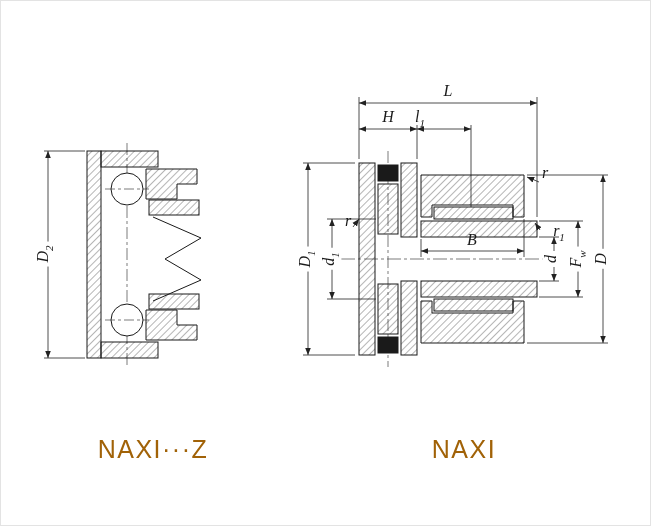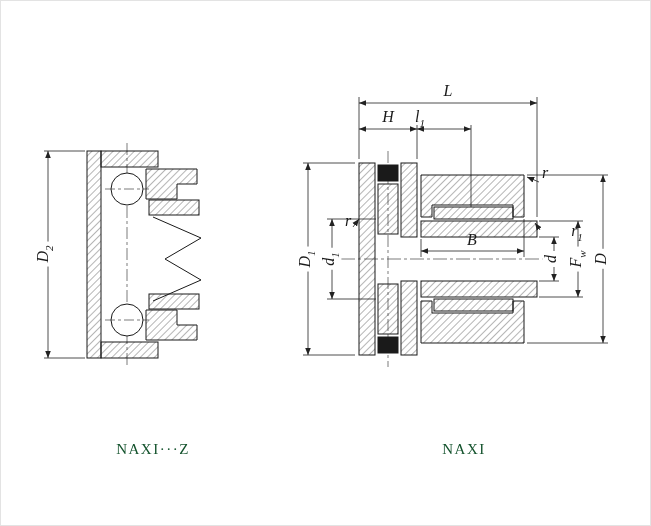--- a/index.html
+++ b/index.html
@@ -12,22 +12,22 @@
   .dim-label {
     position:absolute; transform:translate(-50%,-50%);
     font-family:"Liberation Serif", serif; font-style:italic;
     font-size:16px; color:#1a1a1a; white-space:nowrap; line-height:1;
   }
   .dim-label sub { font-size:11px; font-style:italic; }
   .dim-label.rot { transform:translate(-50%,-50%) rotate(-90deg); }
   .dim-label.bg { background:#ffffff; padding:1px 4px; }
   .caption {
     position:absolute; transform:translate(-50%,-50%);
-    font-family:Liberation Serif, serif; font-size:15px;
-    color:#14532d; letter-spacing:1.5px; white-space:nowrap;
+    font-family:Liberation Sans, sans-serif; font-size:25px;
+    color:#a16207; letter-spacing:1.5px; white-space:nowrap;
   }
 </style>
 </head>
 <body>
 
 <div class="canvas">
 
   <svg class="art" width="651" height="526" viewBox="0 0 651 526">
     <defs>
       <pattern id="hatch" width="5" height="5" patternUnits="userSpaceOnUse" patternTransform="rotate(45)">
@@ -128,21 +128,21 @@
       </g>
     </g>
   </svg>
 
   <div class="dim-label" style="left:447px; top:92px"><span>L</span><sub></sub></div>
   <div class="dim-label" style="left:387px; top:118px"><span>H</span><sub></sub></div>
   <div class="dim-label" style="left:419px; top:118px"><span>l</span><sub>1</sub></div>
   <div class="dim-label" style="left:471px; top:241px"><span>B</span><sub></sub></div>
   <div class="dim-label" style="left:347px; top:222px"><span>r</span><sub></sub></div>
   <div class="dim-label" style="left:544px; top:174px"><span>r</span><sub></sub></div>
-  <div class="dim-label" style="left:576px; top:232px"><span>r</span><sub>1</sub></div>
+  <div class="dim-label" style="left:558px; top:232px"><span>r</span><sub>1</sub></div>
 
   <div class="dim-label rot bg" style="left:44px;  top:253px"><span>D</span><sub>2</sub></div>
   <div class="dim-label rot bg" style="left:306px; top:258px"><span>D</span><sub>1</sub></div>
   <div class="dim-label rot bg" style="left:330px; top:258px"><span>d</span><sub>1</sub></div>
   <div class="dim-label rot bg" style="left:552px; top:258px"><span>d</span><sub></sub></div>
   <div class="dim-label rot bg" style="left:577px; top:258px"><span>F</span><sub>w</sub></div>
   <div class="dim-label rot bg" style="left:602px; top:258px"><span>D</span><sub></sub></div>
 
   <div class="caption" style="left:152px; top:448px">NAXI···Z</div>
   <div class="caption" style="left:463px; top:448px">NAXI</div>

